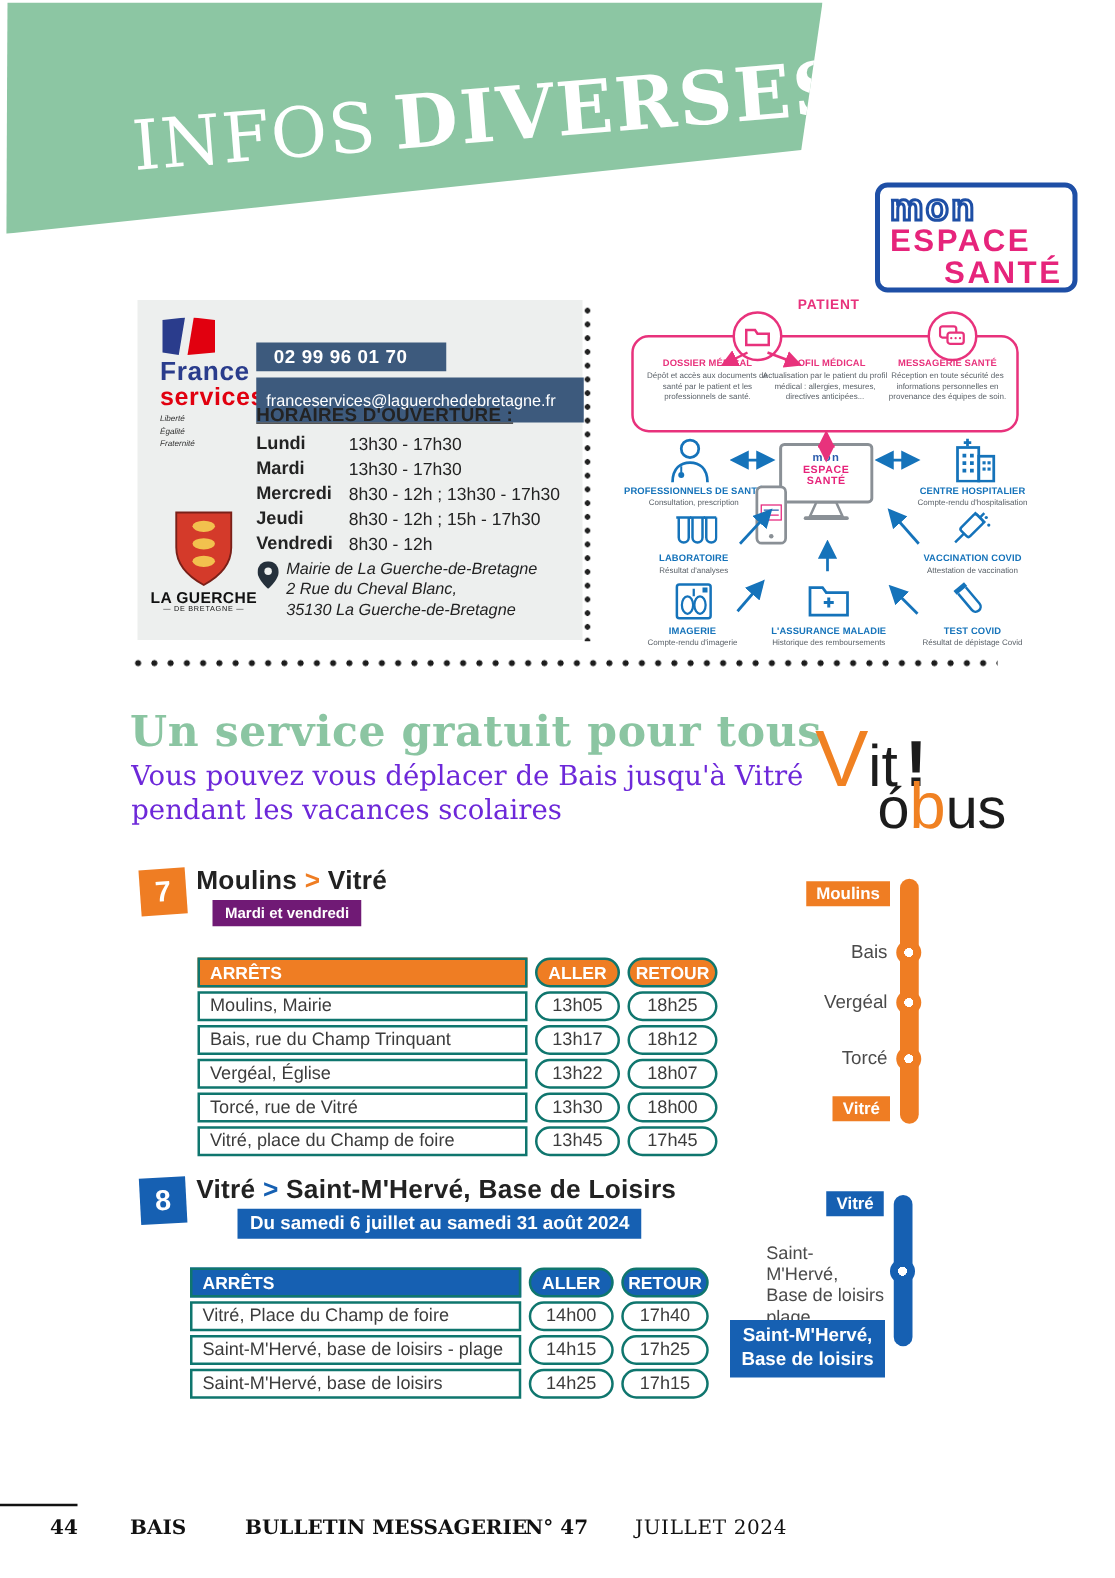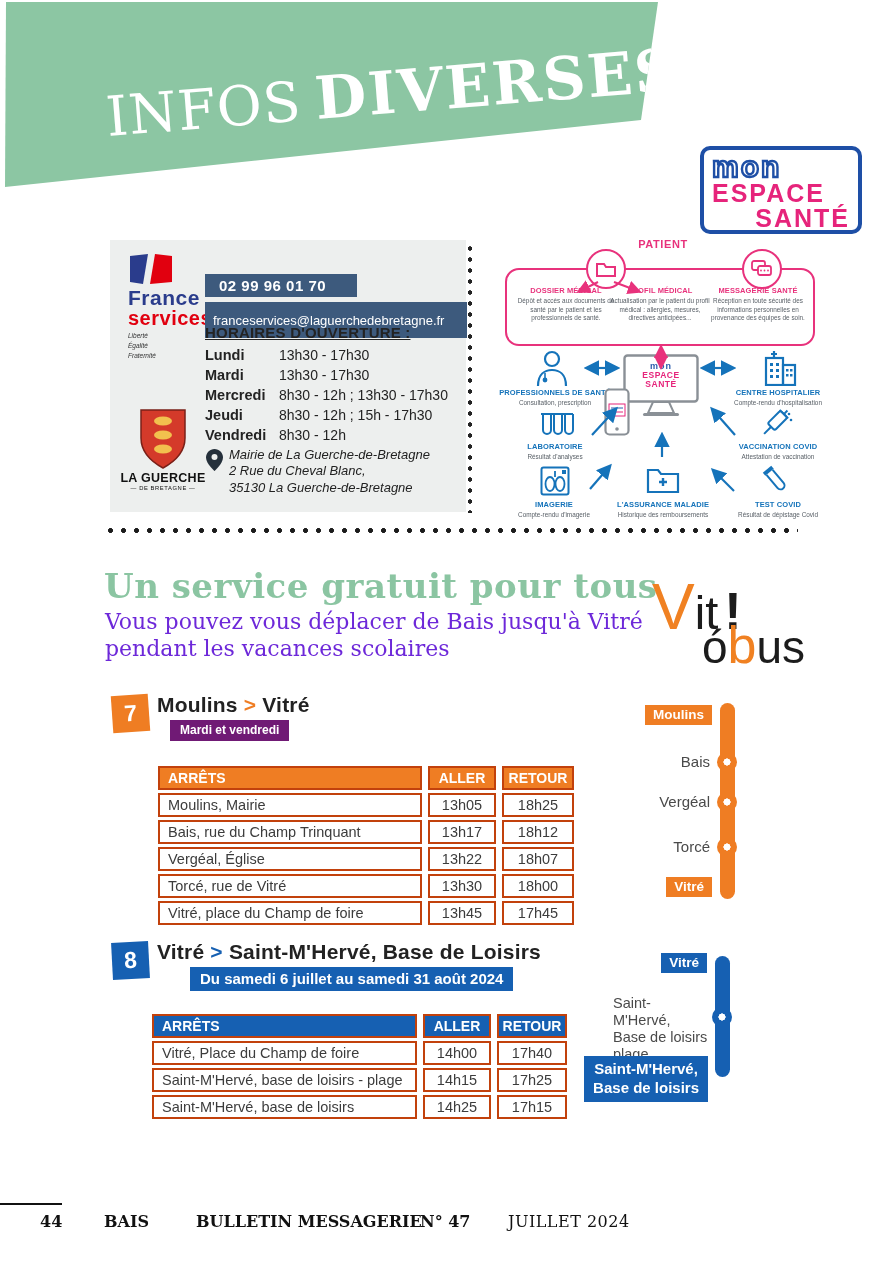--- a/index.html
+++ b/index.html
@@ -86,24 +86,24 @@
   .route-title{position:absolute;left:157px;font-size:21px;font-weight:800;color:#222;letter-spacing:.2px;}
   .sep7{color:#EF7D23;} .sep8{color:#1660B2;}
   .route-note{position:absolute;left:170px;color:#fff;font-weight:bold;padding:3px 10px 4px;}
   .note7{top:720px;background:#701a75;font-size:12px;}
   .note8{top:967px;background:#1660B2;font-size:15px;margin-left:20px;}
 
   
   .bus-table{position:absolute;display:grid;column-gap:6px;row-gap:3px;}
   .t7{left:158px;top:766px;grid-template-columns:264px 68px 72px;}
   .t8{left:152px;top:1014px;grid-template-columns:265px 68px 70px;}
-  .cell{border:2px solid #c2410c;background:#fff;height:20px;display:flex;align-items:center;
+  .cell{border:2px solid #0f766e;background:#fff;height:20px;display:flex;align-items:center;
         font-size:14.5px;color:#3c3c3c;}
   .cell.stop{padding-left:8px;}
-  .cell.time{justify-content:center;}
+  .cell.time{justify-content:center;border-radius:12px;}
   .cell.head{color:#fff;font-weight:bold;font-size:14px;}
   .t7 .head{background:#EF7D23;}
   .t8 .head{background:#1660B2;}
   .head.stop{padding-left:8px;}
 
   
   .bar{position:absolute;border-radius:8px;}
   .bar7{left:720px;top:703px;width:15px;height:196px;background:#EF7D23;}
   .bar8{left:715px;top:956px;width:15px;height:121px;background:#1660B2;}
   .ring{position:absolute;width:20px;height:20px;border-radius:50%;}

